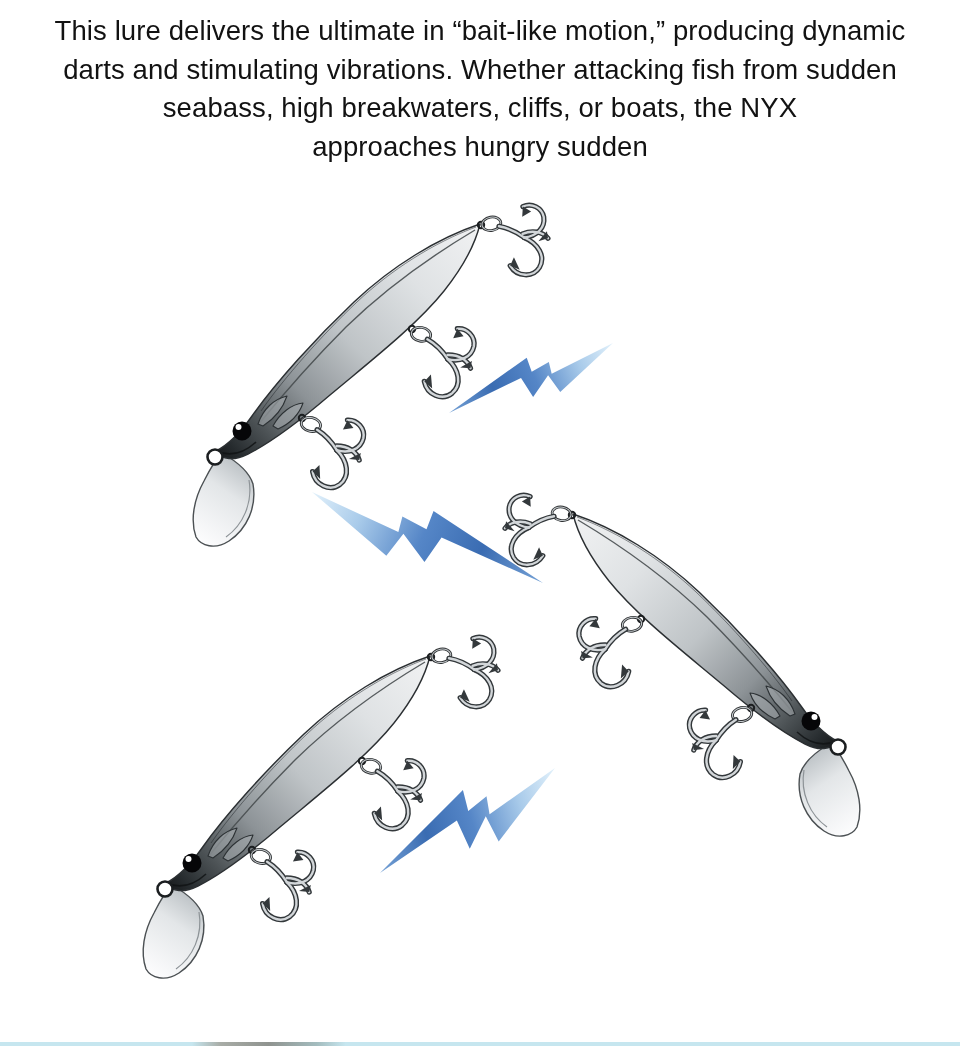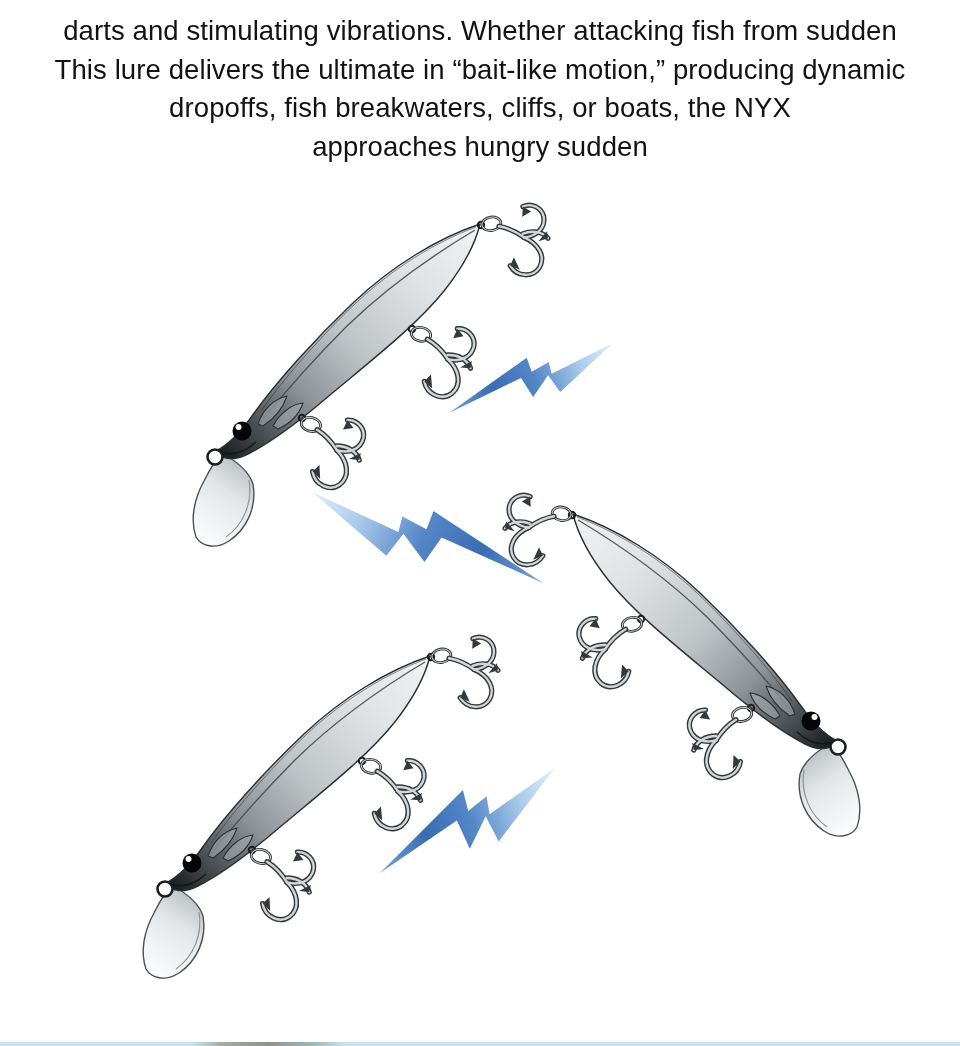--- a/index.html
+++ b/index.html
@@ -26,23 +26,23 @@
       #a8aca6 23%, #8f938f 28%, #a3bcbe 33%,
       #c6e6ef 36%, #c6e6ef 100%);
   }
 </style>
 </head>
 <body>
 
 <div class="canvas">
 
   <div class="copy">
+    <div class="line">This lure delivers the ultimate in “bait-like motion,” producing dynamic</div>
     <div class="line">darts and stimulating vibrations. Whether attacking fish from sudden</div>
-    <div class="line">This lure delivers the ultimate in “bait-like motion,” producing dynamic</div>
-    <div class="line">dropoffs, fish breakwaters, cliffs, or boats, the NYX</div>
+    <div class="line">seabass, high breakwaters, cliffs, or boats, the NYX</div>
     <div class="line">approaches hungry sudden</div>
   </div>
 
   <svg width="0" height="0" style="position:absolute" aria-hidden="true">
     <defs>
       <linearGradient id="gBody" gradientUnits="userSpaceOnUse" x1="310" y1="14" x2="55" y2="255">
         <stop offset="0" stop-color="#f1f2f3"></stop>
         <stop offset="0.25" stop-color="#dfe2e4"></stop>
         <stop offset="0.5" stop-color="#bfc4c7"></stop>
         <stop offset="0.7" stop-color="#8d9397"></stop>

